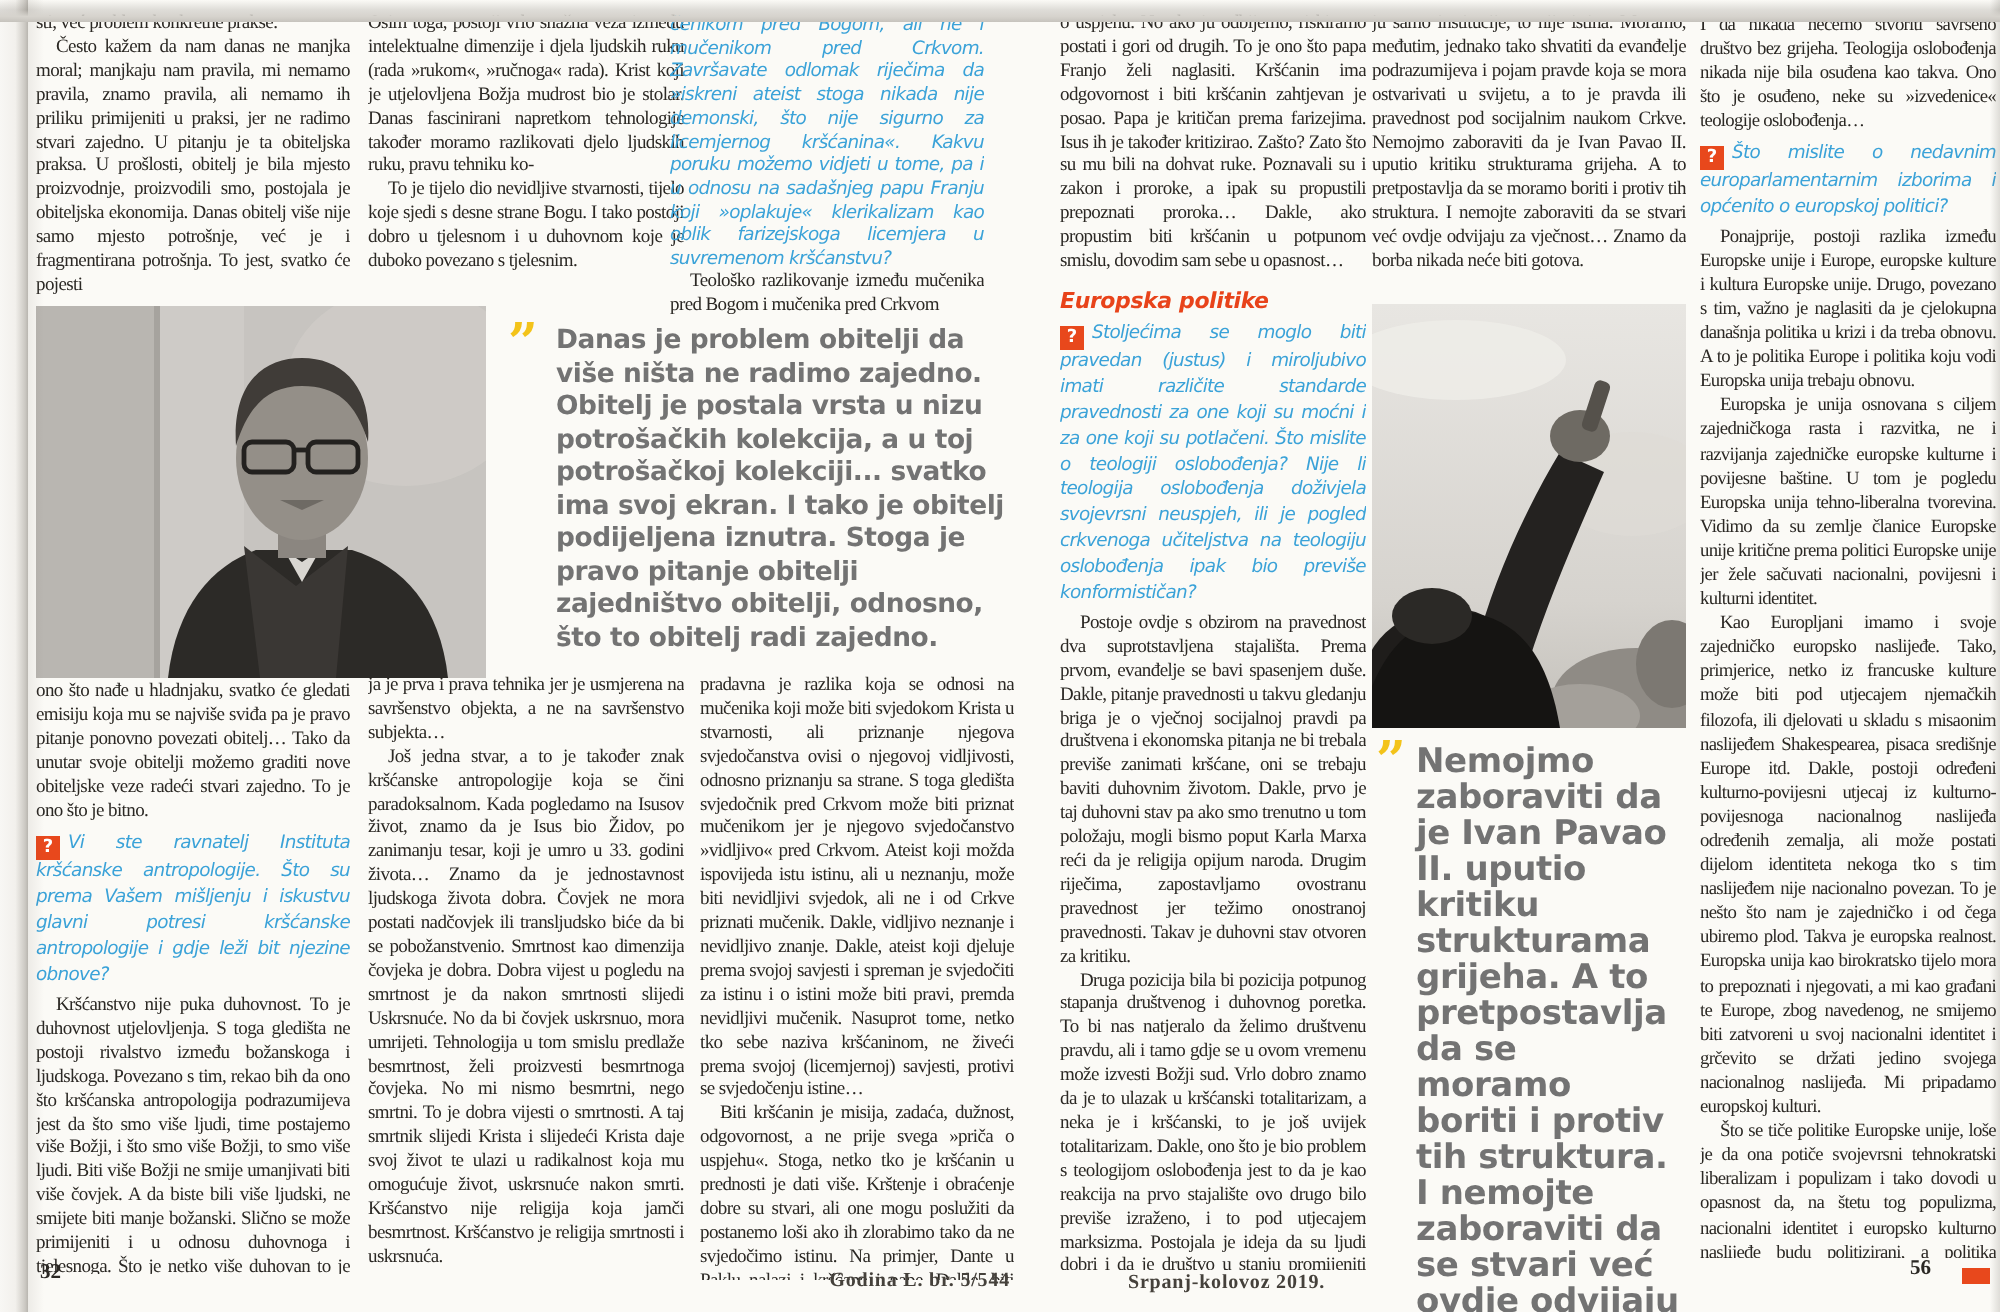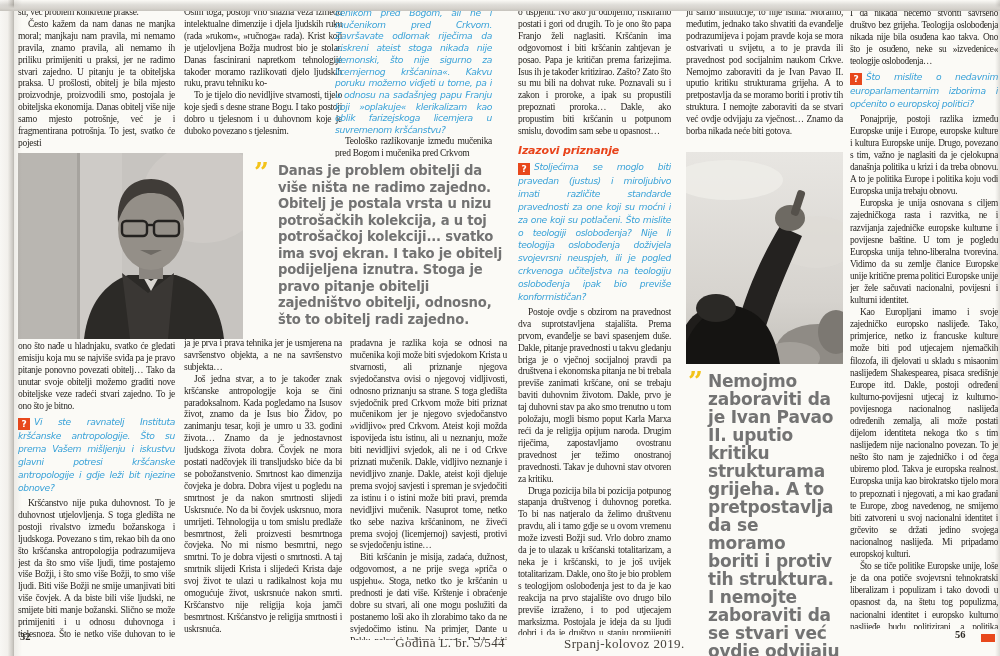--- a/index.html
+++ b/index.html
@@ -28,21 +28,21 @@
            letter-spacing:-0.2px;}
   .pq-left .pq-text{font-size:13.2px;line-height:16.5px;width:224px;}
   .pq-right{padding-left:22px;}
   .pq-right .pq-text{font-size:17px;line-height:18px;width:133px;}
   
   .section-head{margin:7px 0 4px;color:#e8431a;font-family:"DejaVu Sans",sans-serif;
                 font-weight:bold;font-style:italic;font-size:11px;letter-spacing:-0.2px;
                 text-align:left;}
   .pagenum{position:absolute;font-weight:bold;font-size:10.5px;
            font-family:"Liberation Serif",serif;color:#2b2824;}
-  .footer-note{position:absolute;font-size:13px;color:#45413b;letter-spacing:0.4px;}
+  .footer-note{position:absolute;font-size:10px;color:#45413b;letter-spacing:0.4px;font-weight:bold;}
   .photo{position:absolute;overflow:hidden;}
   .photo svg{display:block;}
   
   .flexcol{display:flex;flex-direction:column;}
   .flexcol .fill{flex:1 1 auto;overflow:hidden;}
   
   .edge-left{position:absolute;left:0;top:0;width:14px;height:100%;
     background:linear-gradient(90deg,#f8f7f4 0%,#f2f0ec 55%,#cbc8c2 90%,#b8b5af 100%);}
   .edge-bottom{position:absolute;left:0;top:645;width:100%;height:11px;
     background:linear-gradient(180deg,rgba(70,64,55,0) 0%,rgba(70,64,55,0.16) 45%,#d6d3cd 75%,#c6c3bd 100%);}
@@ -113,23 +113,23 @@
   </div>
 
   <div class="col" style="left:350px;top:338px;width:157px;height:302px;">
     <p>pradavna je razlika koja se odnosi na mučenika koji može biti svjedokom Krista u stvarnosti, ali priznanje njegova svjedočanstva ovisi o njegovoj vidljivosti, odnosno priznanju sa strane. S toga gledišta svjedočnik pred Crkvom može biti priznat mučenikom jer je njegovo svjedočanstvo »vidljivo« pred Crkvom. Ateist koji možda ispovijeda istu istinu, ali u neznanju, može biti nevidljivi svjedok, ali ne i od Crkve priznati mučenik. Dakle, vidljivo neznanje i nevidljivo znanje. Dakle, ateist koji djeluje prema svojoj savjesti i spreman je svjedočiti za istinu i o istini može biti pravi, premda nevidljivi mučenik. Nasuprot tome, netko tko sebe naziva kršćaninom, ne živeći prema svojoj (licemjernoj) savjesti, protivi se svjedočenju istine…</p>
     <p>Biti kršćanin je misija, zadaća, dužnost, odgovornost, a ne prije svega »priča o uspjehu«. Stoga, netko tko je kršćanin u prednosti je dati više. Krštenje i obraćenje dobre su stvari, ali one mogu poslužiti da postanemo loši ako ih zlorabimo tako da ne svjedočimo istinu. Na primjer, Dante u Paklu nalazi i kršćane i pape. Dakle, biti kršćanin misija je i odgovornost, a ne priča</p>
   </div>
 
   <div class="pagenum" style="left:20px;top:631px;">32</div>
   <div class="footer-note" style="left:350px;top:635px;width:155px;text-align:right;">Godina L. br. 5/544</div>
 
-  <div class="col" style="left:518px;top:7px;width:153px;height:628px;">
+  <div class="col" style="left:530px;top:7px;width:153px;height:628px;">
     <p>o uspjehu. No ako ju odbijemo, riskiramo postati i gori od drugih. To je ono što papa Franjo želi naglasiti. Kršćanin ima odgovornost i biti kršćanin zahtjevan je posao. Papa je kritičan prema farizejima. Isus ih je također kritizirao. Zašto? Zato što su mu bili na dohvat ruke. Poznavali su i zakon i proroke, a ipak su propustili prepoznati proroka… Dakle, ako propustim biti kršćanin u potpunom smislu, dovodim sam sebe u opasnost…</p>
-    <h3 class="section-head">Izazovi priznanje</h3>
+    <h3 class="section-head">Europska politike</h3>
     <div class="qa">
       <span class="qbox">?</span><span class="qtext">Stoljećima se moglo biti pravedan (justus) i miroljubivo imati različite standarde pravednosti za one koji su moćni i za one koji su potlačeni. Što mislite o teologiji oslobođenja? Nije li teologija oslobođenja doživjela svojevrsni neuspjeh, ili je pogled crkvenoga učiteljstva na teologiju oslobođenja ipak bio previše konformističan?</span>
     </div>
     <p class="ind">Postoje ovdje s obzirom na pravednost dva suprotstavljena stajališta. Prema prvom, evanđelje se bavi spasenjem duše. Dakle, pitanje pravednosti u takvu gledanju briga je o vječnoj socijalnoj pravdi pa društvena i ekonomska pitanja ne bi trebala previše zanimati kršćane, oni se trebaju baviti duhovnim životom. Dakle, prvo je taj duhovni stav pa ako smo trenutno u tom položaju, mogli bismo poput Karla Marxa reći da je religija opijum naroda. Drugim riječima, zapostavljamo ovostranu pravednost jer težimo onostranoj pravednosti. Takav je duhovni stav otvoren za kritiku.</p>
     <p>Druga pozicija bila bi pozicija potpunog stapanja društvenog i duhovnog poretka. To bi nas natjeralo da želimo društvenu pravdu, ali i tamo gdje se u ovom vremenu može izvesti Božji sud. Vrlo dobro znamo da je to ulazak u kršćanski totalitarizam, a neka je i kršćanski, to je još uvijek totalitarizam. Dakle, ono što je bio problem s teologijom oslobođenja jest to da je kao reakcija na prvo stajalište ovo drugo bilo previše izraženo, i to pod utjecajem marksizma. Postojala je ideja da su ljudi dobri i da je društvo u stanju promijeniti situaciju težeći sretnom društvu itd. Znamo da to ne djeluje na taj način. Biblija uči da je izvorno čovjek bio u idealnoj situaciji, najboljoj mogućoj, i unatoč svemu nije se uspio održati u njoj…</p>
 
   </div>
 
   <div class="col" style="left:686px;top:7px;width:157px;height:143px;">
     <p>ju samo institucije, to nije istina. Moramo, međutim, jednako tako shvatiti da evanđelje podrazumijeva i pojam pravde koja se mora ostvarivati u svijetu, a to je pravda ili pravednost pod socijalnim naukom Crkve. Nemojmo zaboraviti da je Ivan Pavao II. uputio kritiku strukturama grijeha. A to pretpostavlja da se moramo boriti i protiv tih struktura. I nemojte zaboraviti da se stvari već ovdje odvijaju za vječnost… Znamo da borba nikada neće biti gotova.</p>

